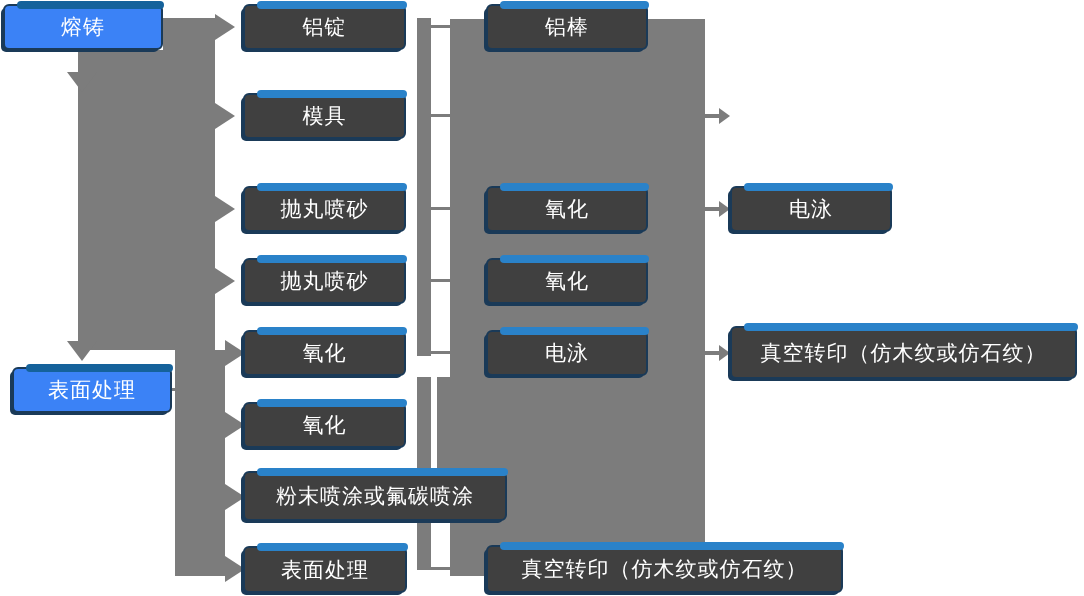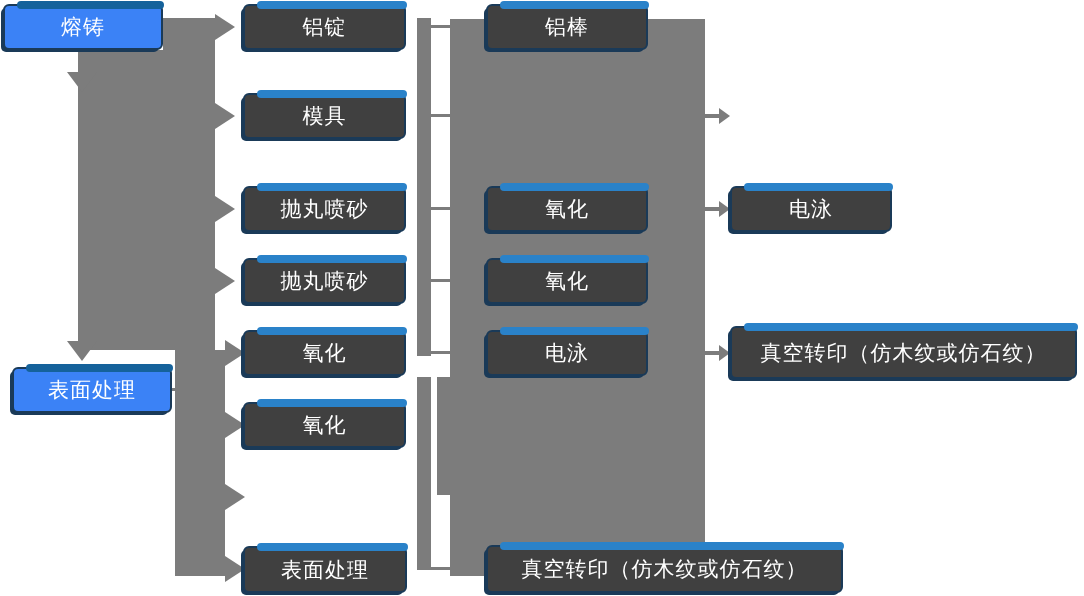--- a/index.html
+++ b/index.html
@@ -86,20 +86,21 @@
 
   <div class="node dark" style="left:3px;top:4px;width:160px;height:46px">熔铸</div>
   <div class="node dark" style="left:12px;top:367px;width:160px;height:46px">表面处理</div>
 
   <div class="node" style="left:243px;top:4px;width:163px;height:46px">铝锭</div>
   <div class="node" style="left:243px;top:93px;width:163px;height:46px">模具</div>
   <div class="node" style="left:243px;top:186px;width:163px;height:46px">抛丸喷砂</div>
   <div class="node" style="left:243px;top:258px;width:163px;height:46px">抛丸喷砂</div>
   <div class="node" style="left:243px;top:330px;width:163px;height:46px">氧化</div>
   <div class="node" style="left:243px;top:402px;width:163px;height:46px">氧化</div>
+  <div class="node" style="left:243px;top:471px;width:264px;height:50px">粉末喷涂或氟碳喷涂</div>
   <div class="node" style="left:243px;top:546px;width:164px;height:47px">表面处理</div>
 
   <div class="node" style="left:486px;top:4px;width:162px;height:46px">铝棒</div>
   <div class="node" style="left:486px;top:186px;width:162px;height:46px">氧化</div>
   <div class="node" style="left:486px;top:258px;width:162px;height:46px">氧化</div>
   <div class="node" style="left:486px;top:330px;width:162px;height:46px">电泳</div>
   <div class="node" style="left:486px;top:545px;width:357px;height:48px">真空转印（仿木纹或仿石纹）</div>
 
   <div class="node" style="left:730px;top:186px;width:162px;height:46px">电泳</div>
   <div class="node" style="left:730px;top:326px;width:347px;height:53px">真空转印（仿木纹或仿石纹）</div>

